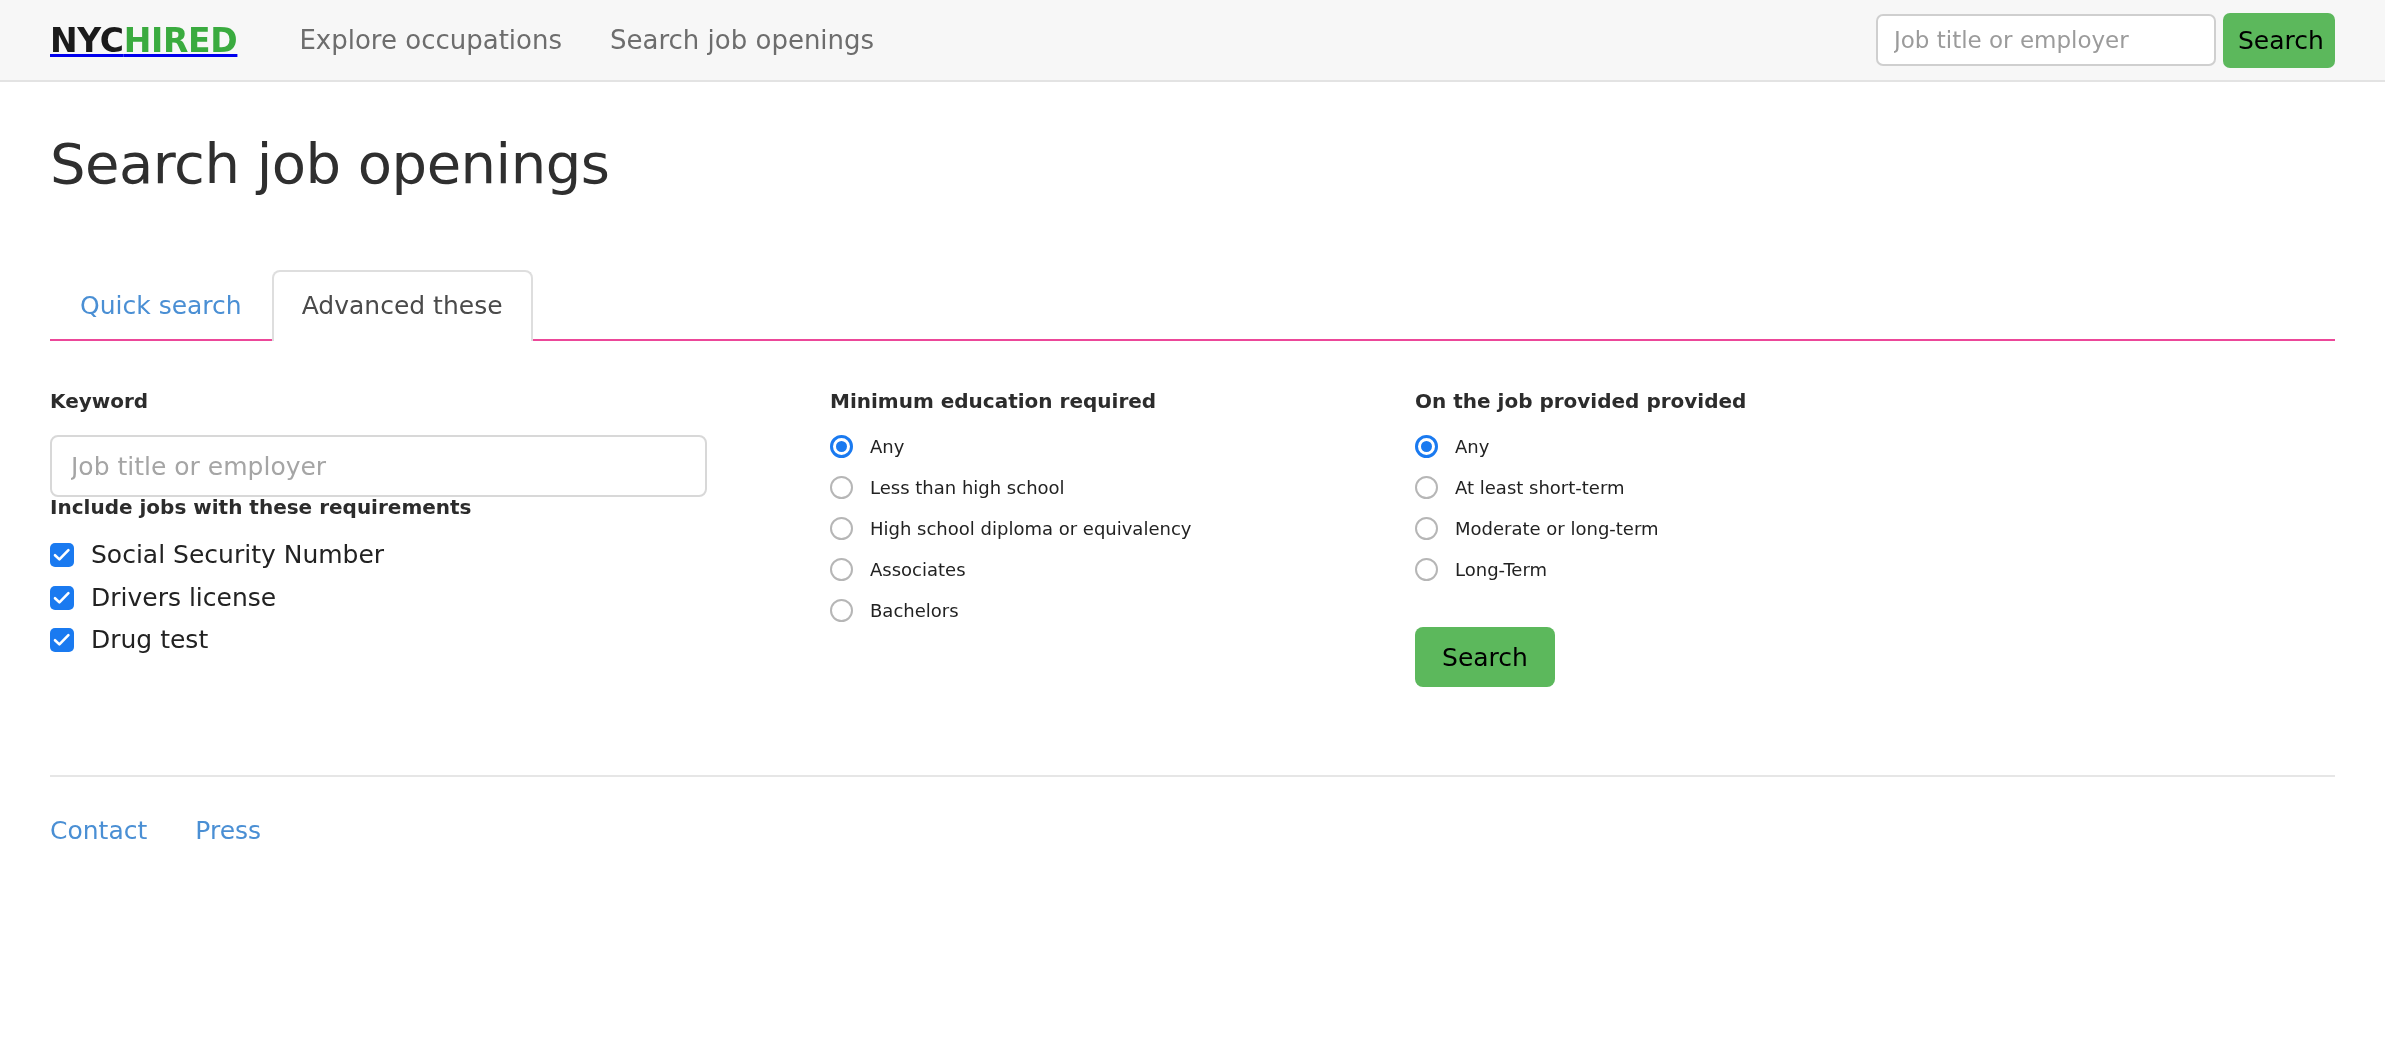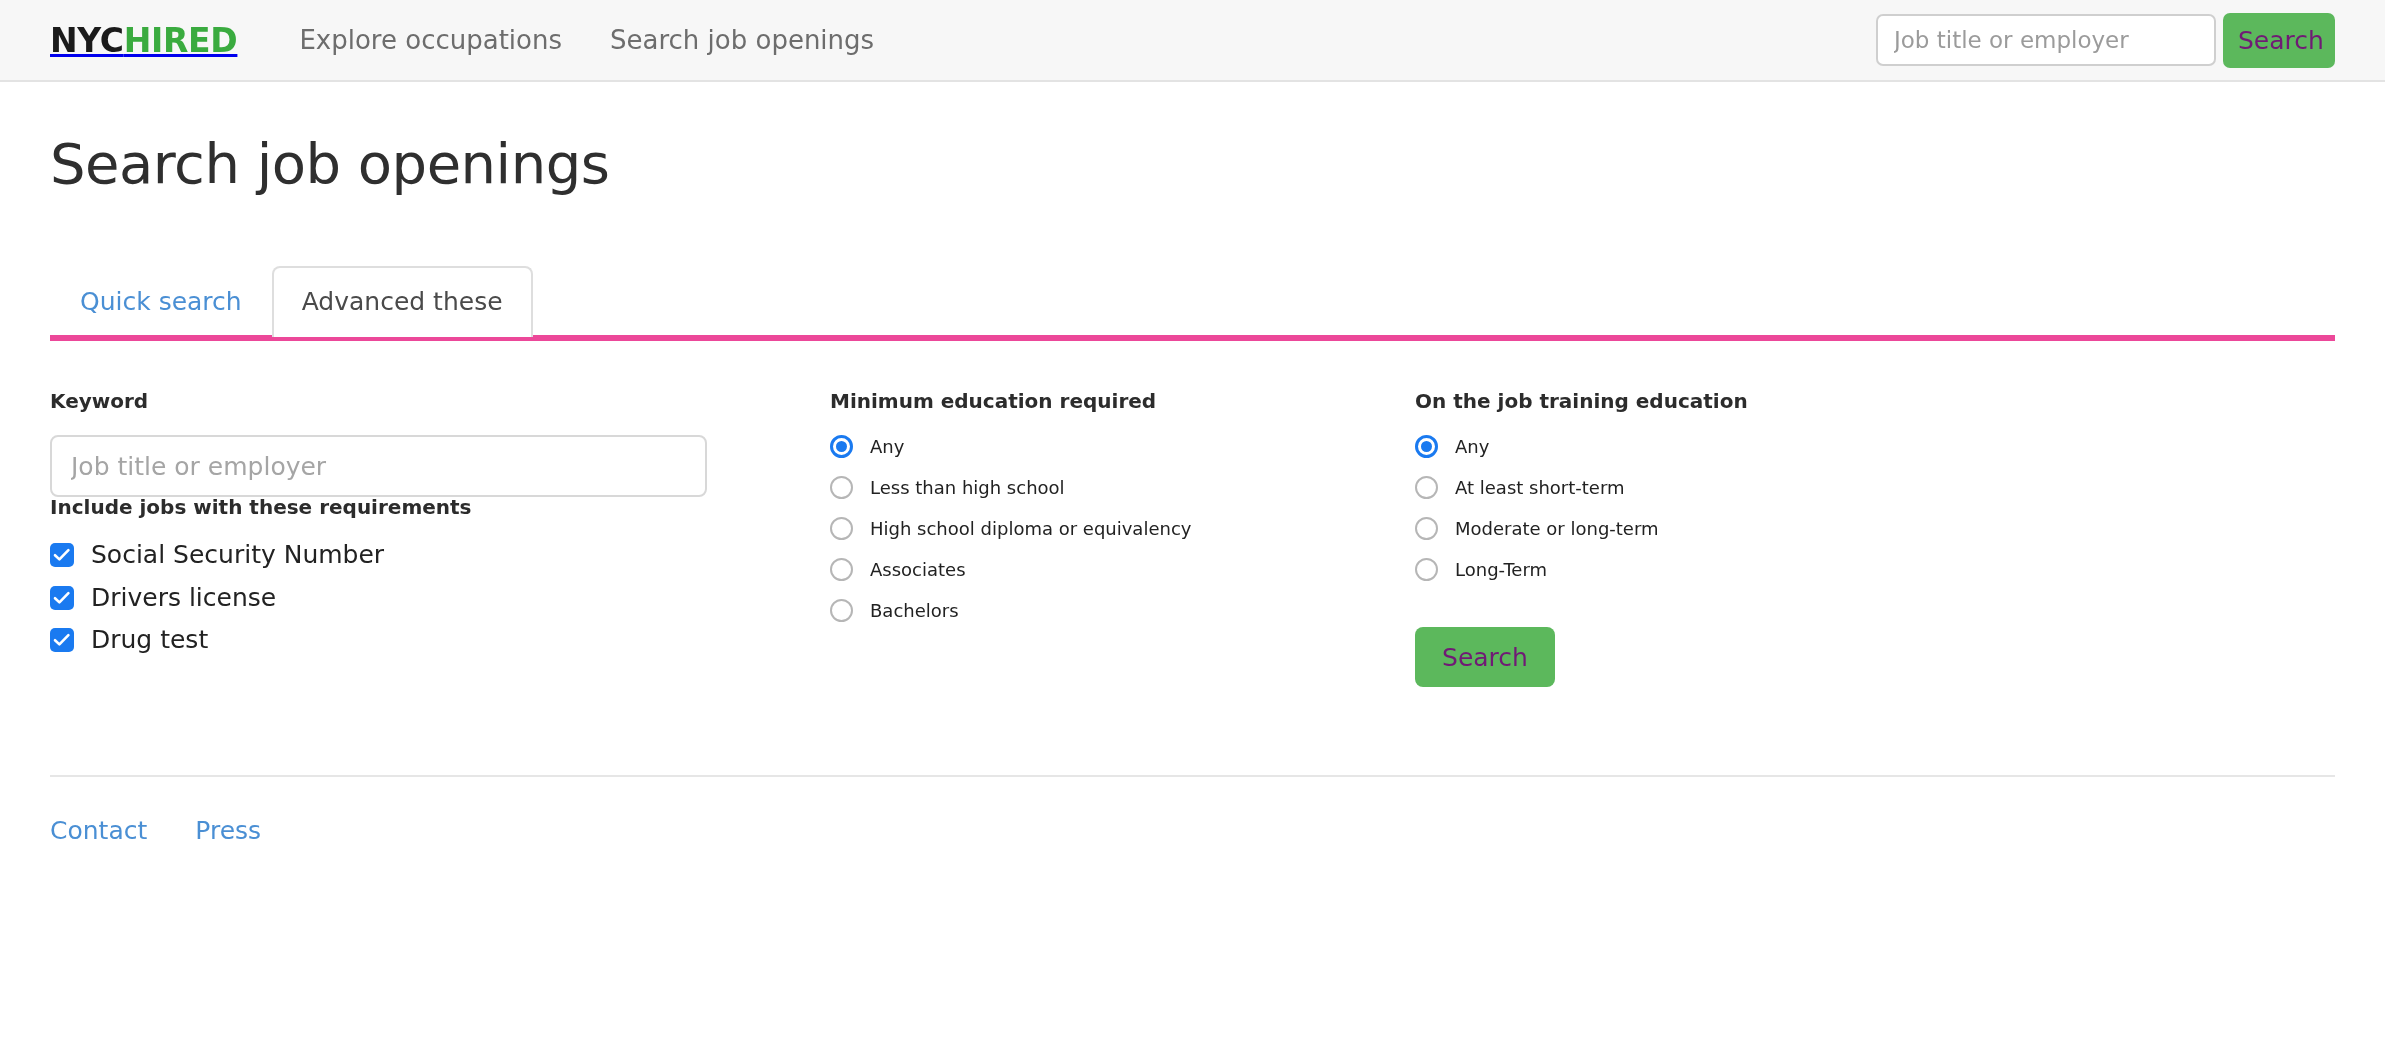--- a/index.html
+++ b/index.html
@@ -66,21 +66,21 @@
     font-family: inherit;
     color: #444;
     outline: none;
   }
   .header-search-input::placeholder { color: #9b9b9b; opacity: 1; }
 
   .btn-green {
     background: #5cb85c;
     border: none;
     border-radius: 7px;
-    color: #701a75;
+    color: #000000;
     font-family: inherit;
     font-size: 25px;
     line-height: 1;
     cursor: pointer;
     padding: 15px;
   }
   .header-search-button {
     width: 112px;
     height: 55px;
   }
@@ -96,21 +96,21 @@
     margin: 52px 0 0 0;
     line-height: 1.08;
     letter-spacing: -0.5px;
   }
 
   
   .tabs {
     margin-top: 73px;
     display: flex;
     align-items: flex-end;
-    border-bottom: 6px solid #ec4899;
+    border-bottom: 2px solid #ec4899;
     position: relative;
     height: 74px;
   }
   .tab {
     font-size: 25px;
     line-height: 1;
     padding: 21px 28px;
     text-decoration: none;
     border: 2px solid transparent;
     border-bottom: none;
@@ -349,21 +349,21 @@
 
         <label class="radio-row">
           <span class="radio"></span>
           <span class="radio-label">Bachelors</span>
         </label>
 
       </div>
     </div>
 
     <div class="col-training">
-      <div class="field-label">On the job training education</div>
+      <div class="field-label">On the job provided provided</div>
       <div class="radio-list">
 
         <label class="radio-row">
           <span class="radio checked"></span>
           <span class="radio-label">Any</span>
         </label>
 
         <label class="radio-row">
           <span class="radio"></span>
           <span class="radio-label">At least short-term</span>

